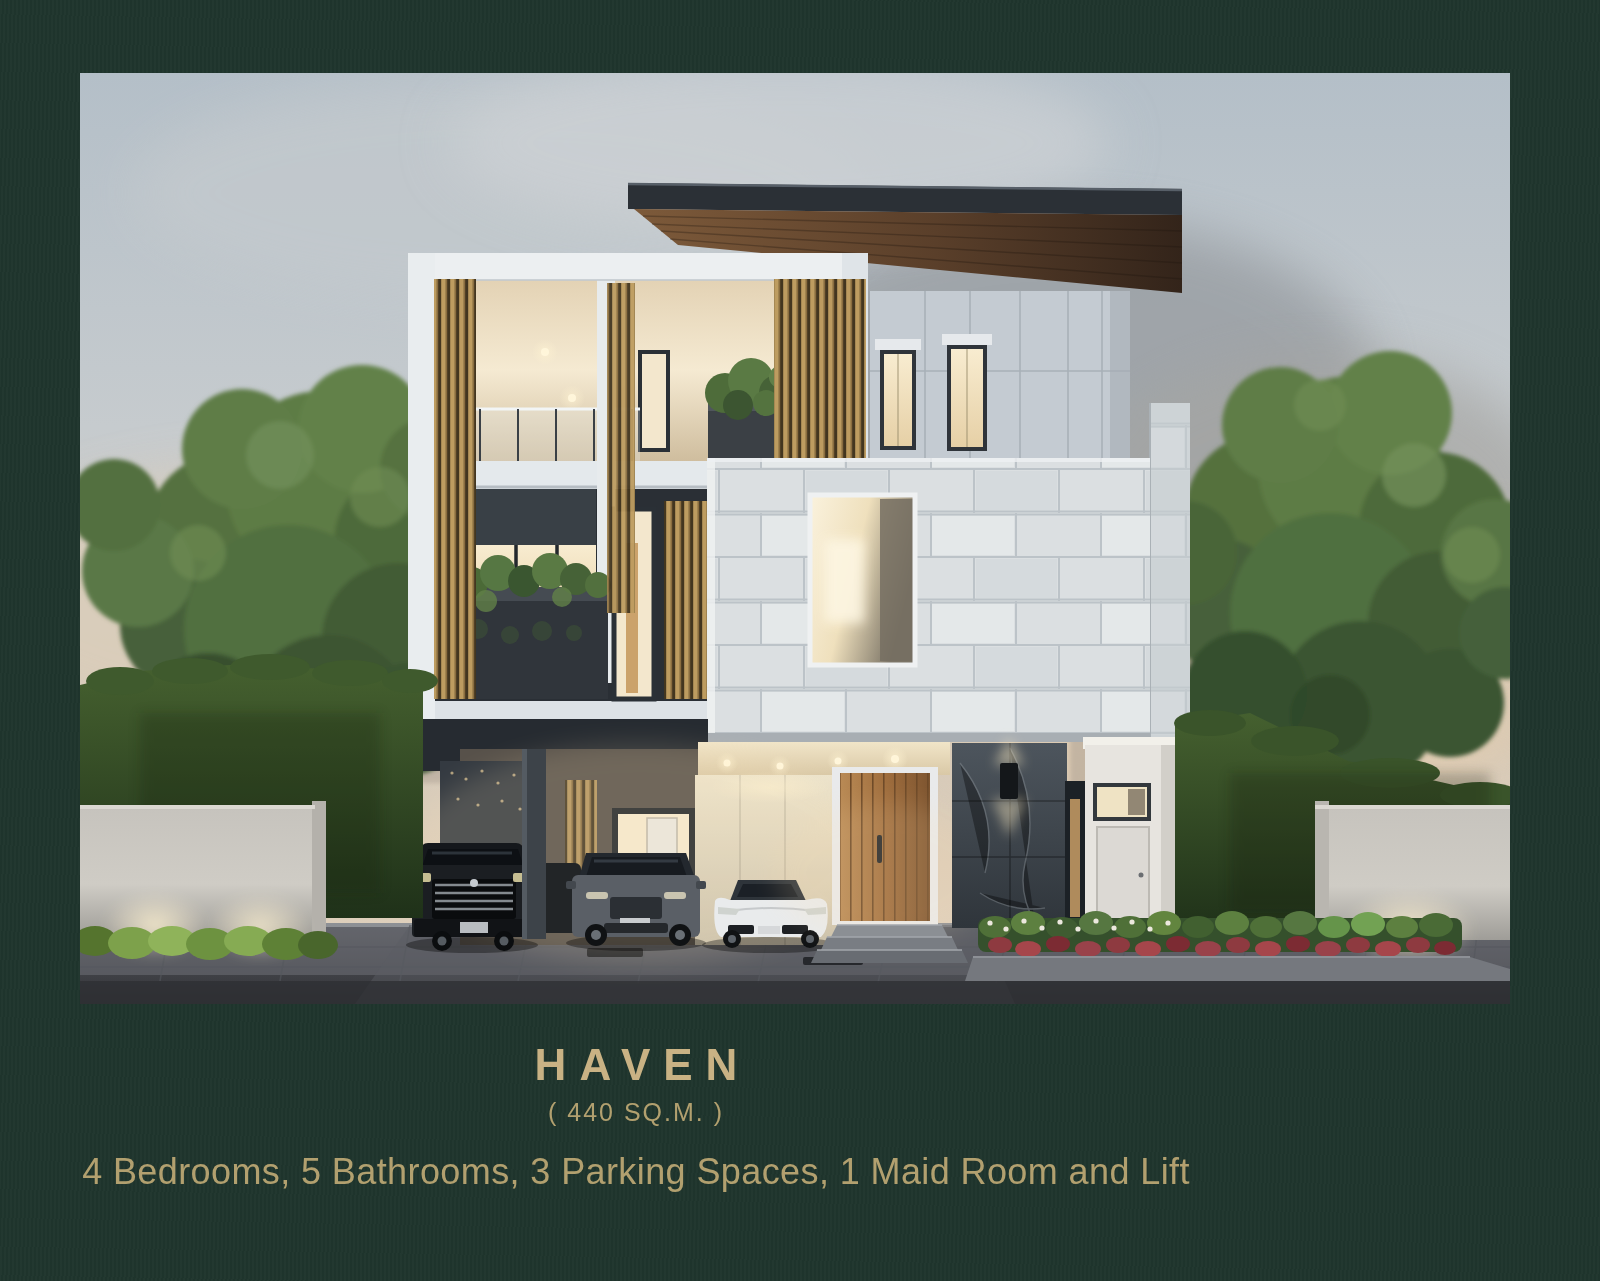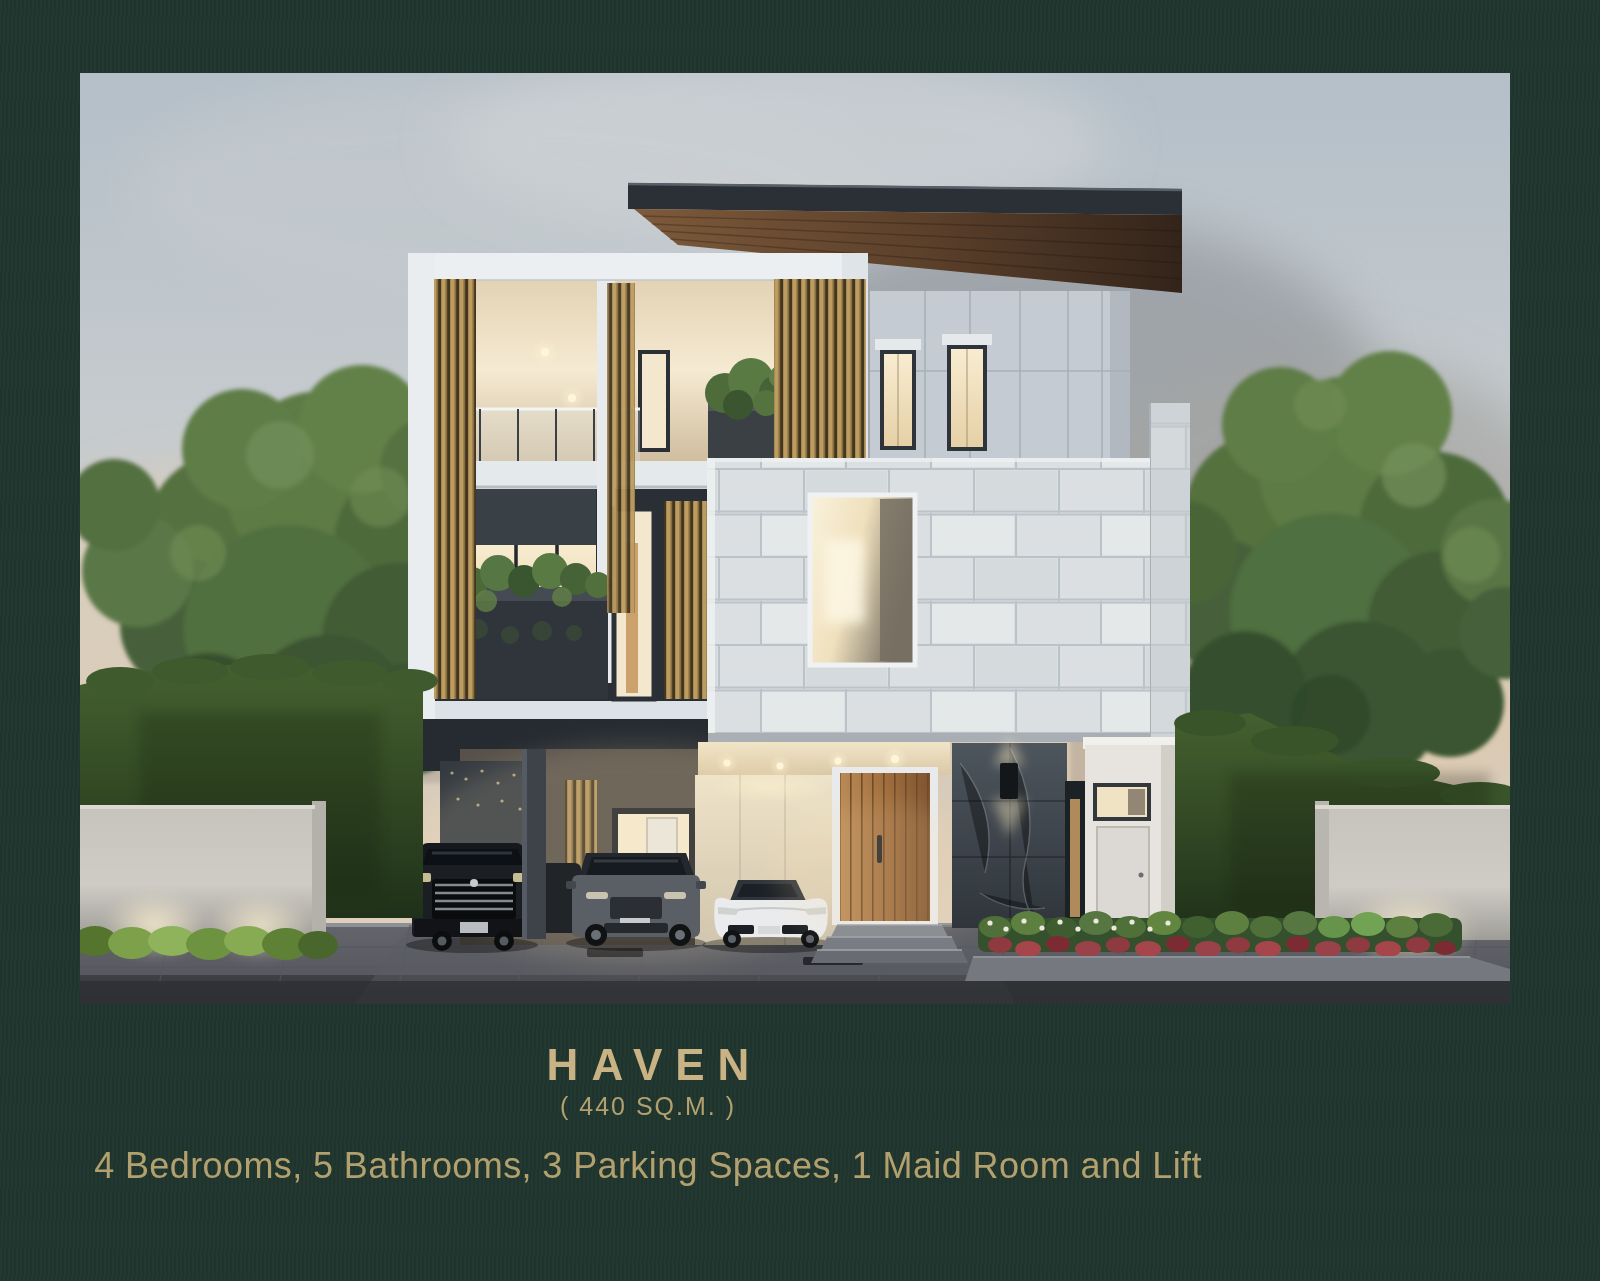--- a/index.html
+++ b/index.html
@@ -10,28 +10,28 @@
   }
   
   .grain{position:absolute;inset:0;pointer-events:none;
     background-image:repeating-linear-gradient(92deg,rgba(255,255,255,.015) 0 2px,rgba(0,0,0,.018) 2px 4px);}
   .photo{
     position:absolute;left:80px;top:73px;width:1430px;height:931px;
     overflow:hidden;background:#c7ccce;
   }
   .photo svg{display:block;width:100%;height:100%;}
   .caption{
-    position:absolute;left:12px;top:1004px;width:1272px;text-align:center;
+    position:absolute;left:0;top:1004px;width:1272px;text-align:center;
   }
   .caption .title{
     margin:36px 0 0;color:var(--gold,#c9b284);
     font-size:44px;font-weight:700;letter-spacing:13px;padding-left:13px;
   }
   .caption .area{
-    margin:2px 0 0;color:var(--gold2,#b5a374);
+    margin:8px 0 0;color:var(--gold2,#b5a374);
     font-size:25px;font-weight:400;letter-spacing:2px;padding-left:0;
   }
   .caption .features{
     margin:24px 0 0;color:var(--gold2,#b5a374);
     font-size:36px;font-weight:400;letter-spacing:.4px;
   }
 </style>
 </head>
 <body>
 

